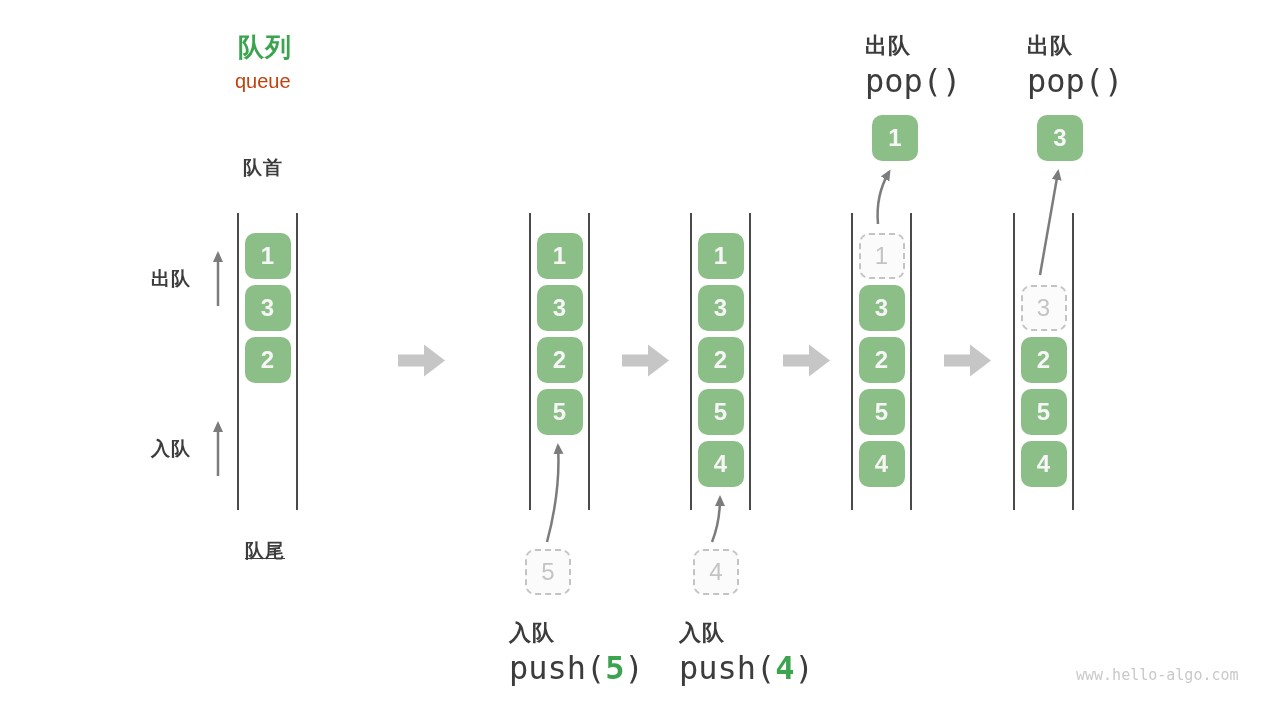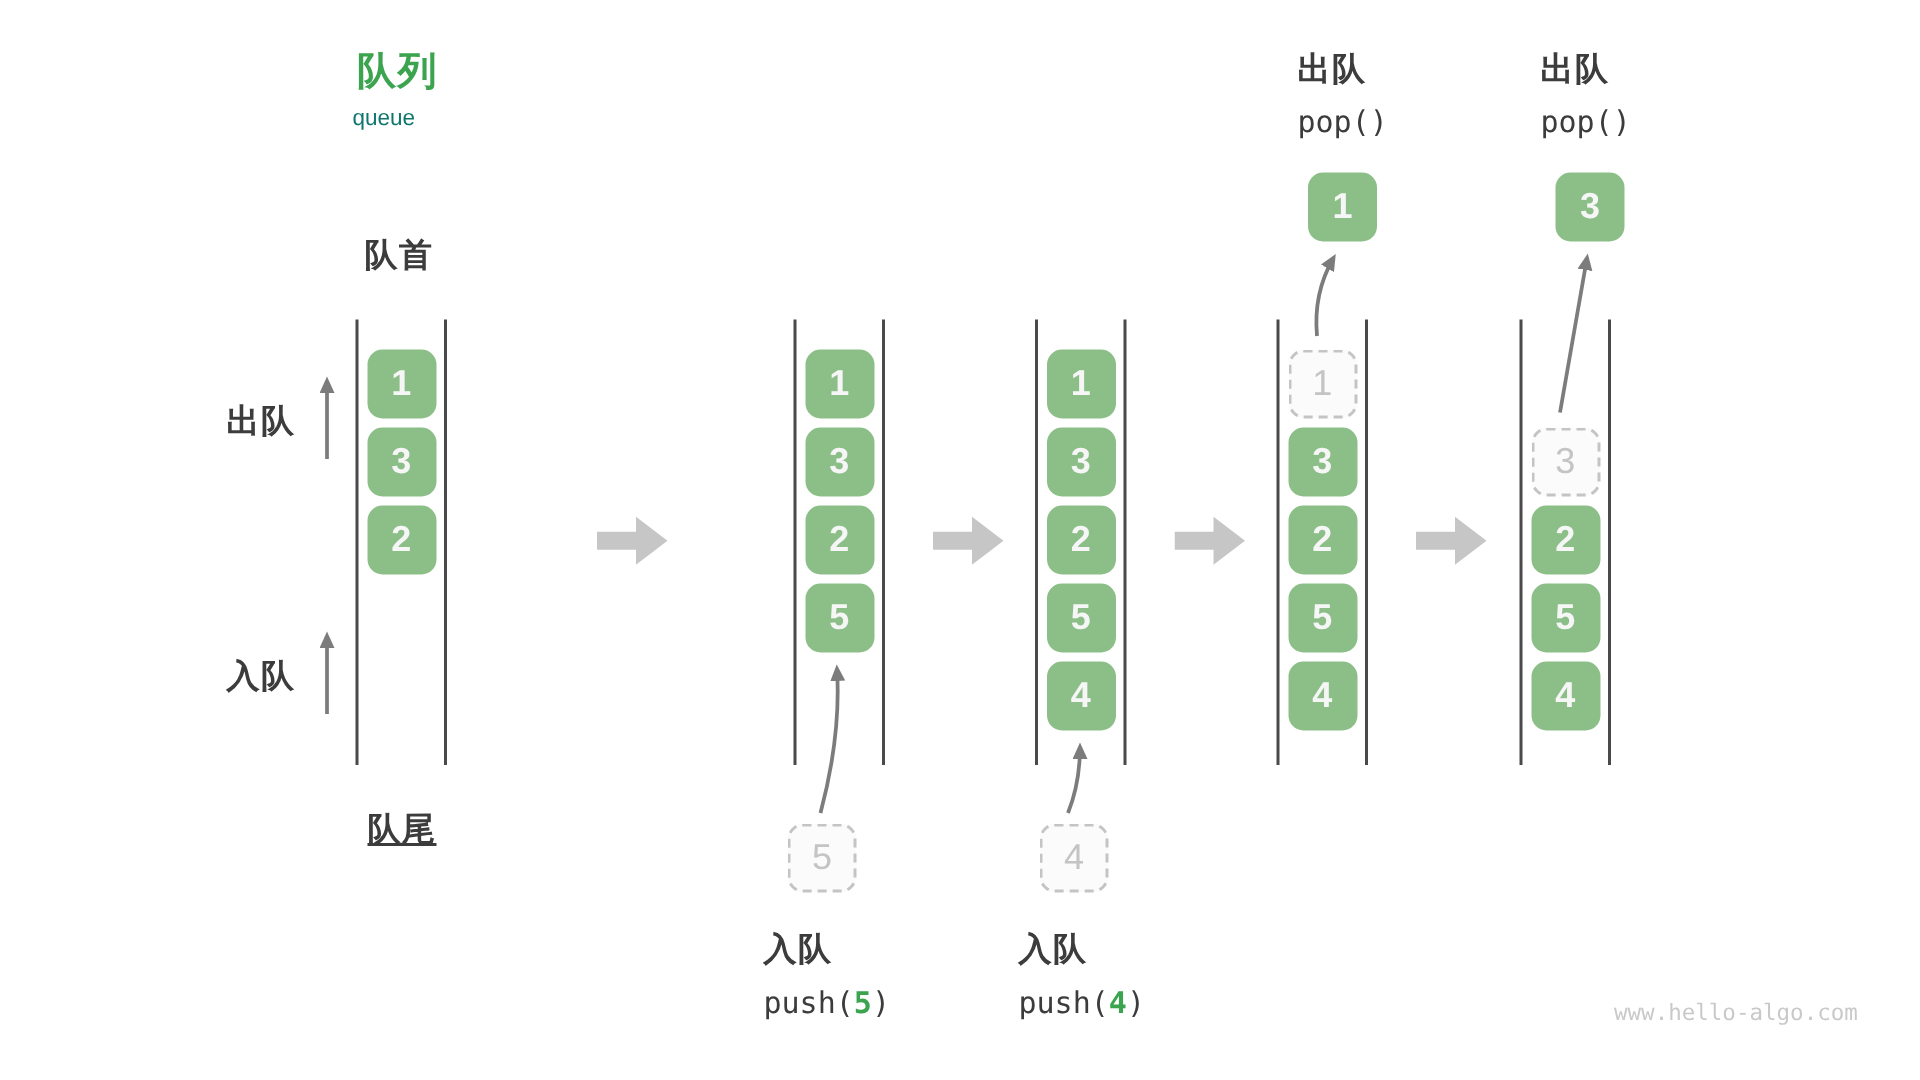--- a/index.html
+++ b/index.html
@@ -13,23 +13,23 @@
     --arrow-stroke:#7C7C7C;
     --watermark-gray:#C9C9C9;
   }
   html,body{margin:0;padding:0;}
   body{background:#FFFFFF;font-family:"Liberation Sans",sans-serif;}
   .canvas{position:relative;width:1280px;height:720px;background:#FFFFFF;overflow:hidden;}
 
   .overlay{position:absolute;left:0;top:0;width:1280px;height:720px;pointer-events:none;}
 
   .title{position:absolute;left:238px;top:30px;font-size:26px;font-weight:700;color:var(--accent-green);letter-spacing:1px;}
-  .subtitle{position:absolute;left:235px;top:70px;font-size:15px;color:#0f766e;}
+  .subtitle{position:absolute;left:235px;top:70px;font-size:20px;color:#c2410c;}
 
-  .zh-label{position:absolute;font-size:22px;font-weight:700;color:var(--text-dark);letter-spacing:1px;text-align:center;}
+  .zh-label{position:absolute;font-size:19px;font-weight:700;color:var(--text-dark);letter-spacing:1px;text-align:center;}
   .front-label{left:243px;top:155px;}
   .rear-label{left:245px;top:538px;text-decoration:underline;}
   .dequeue-label{left:151px;top:266px;}
   .enqueue-label{left:151px;top:436px;}
 
   .col{position:absolute;top:213px;height:297px;width:61px;box-sizing:border-box;
        border-left:2px solid var(--line-dark);border-right:2px solid var(--line-dark);}
   .col1{left:237px;} .col2{left:529px;} .col3{left:690px;} .col4{left:851px;} .col5{left:1013px;}
 
   .cell{position:absolute;width:46px;height:46px;border-radius:10px;background:var(--cell-green);
@@ -49,21 +49,21 @@
   .push4-ghost{left:693px;}
 
   .op-header{position:absolute;top:32px;}
   .pop1-header{left:865px;}
   .pop3-header{left:1027px;}
   .op-footer{position:absolute;top:619px;}
   .push5-footer{left:509px;}
   .push4-footer{left:679px;}
 
   .op-zh{font-size:22px;font-weight:600;color:var(--text-dark);letter-spacing:1px;line-height:28px;}
-  .code{font-family:"DejaVu Sans Mono",monospace;font-size:20px;color:var(--text-dark);line-height:30px;margin-top:6px;}
+  .code{font-family:"DejaVu Sans Mono",monospace;font-size:32px;color:var(--text-dark);line-height:30px;margin-top:6px;}
   .code .arg{color:var(--accent-green);font-weight:700;}
 
   .block-arrow{position:absolute;top:344px;width:47px;height:33px;}
   .a1{left:398px;} .a2{left:622px;} .a3{left:783px;} .a4{left:944px;}
 
   .watermark{position:absolute;left:1076px;top:666px;font-family:"DejaVu Sans Mono",monospace;
              font-size:15px;color:var(--watermark-gray);}
 </style>
 </head>
 <body>

